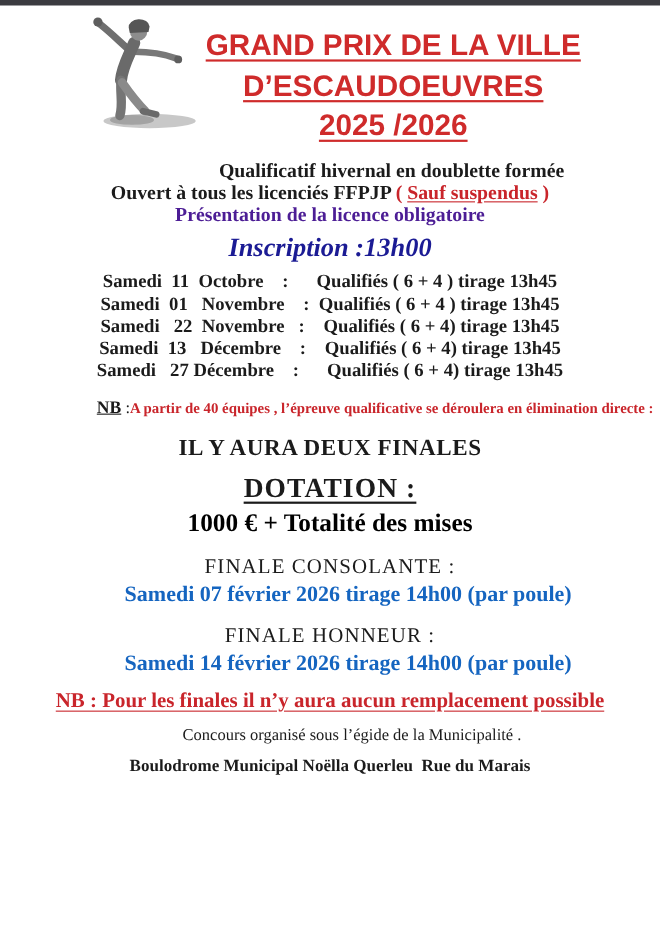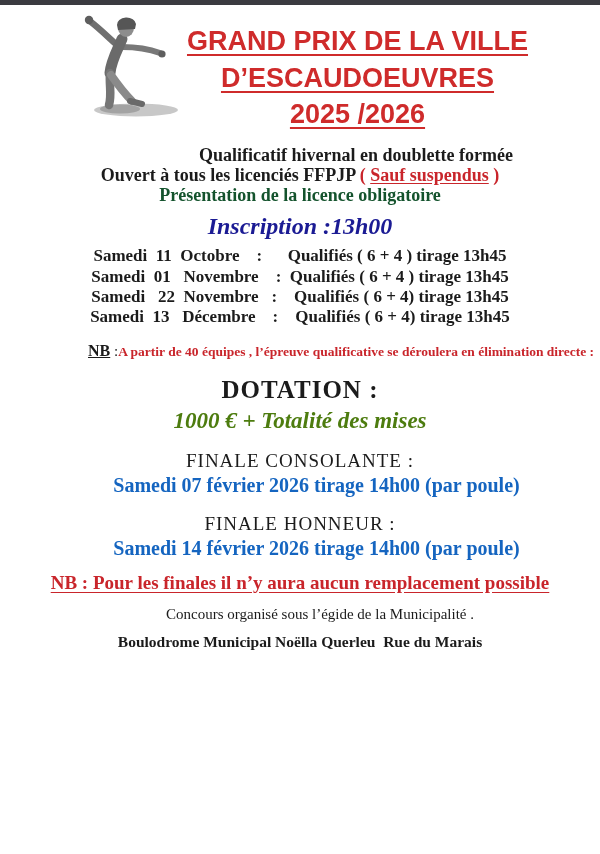--- a/index.html
+++ b/index.html
@@ -31,21 +31,21 @@
   }
   .title-line {
     text-decoration: underline;
     text-decoration-thickness: 2px;
     text-underline-offset: 4px;
   }
 
   
   .intro-line1 { margin-top: 4px; padding-left: 112px; font-size: 18px; font-weight: 700; line-height: 1.12; }
   .intro-line2 { font-size: 18px; font-weight: 700; line-height: 1.12; }
-  .intro-line3 { font-size: 18px; font-weight: 700; color: #14532d; line-height: 1.12; }
+  .intro-line3 { font-size: 18px; font-weight: 700; color: #4c1d95; line-height: 1.12; }
   .red-part { color: #c9252b; }
   .red-underline { text-decoration: underline; text-underline-offset: 2px; }
 
   
   .times-line {
     margin-top: 8px;
     display: flex; justify-content: center; gap: 52px;
     font-size: 24px; font-style: italic; font-weight: 700;
     color: #1b1b94;
   }
@@ -59,23 +59,23 @@
   .nb1-label { font-weight: 700; text-decoration: underline; font-size: 16px; }
   .nb1-red { color: #c9252b; font-weight: 700; font-size: 13.5px; }
   .nb1-line2 { padding-left: 100px; font-weight: 700; font-size: 15.5px; margin-top: 2px; }
 
   
   .finales { margin-top: 16px; font-size: 21px; font-weight: 700; line-height: 1.12; letter-spacing: .5px; }
 
   
   .dotation-title {
     margin-top: 12px; font-size: 25px; font-weight: 700; letter-spacing: 1px;
-    text-underline-offset: 4px;
+    text-decoration: underline; text-underline-offset: 4px;
   }
-  .dotation-amount { margin-top: 4px; font-size: 23px; font-weight: 700; color: #4d7c0f; font-style: italic; }
+  .dotation-amount { margin-top: 4px; font-size: 23px; font-weight: 700; color: #000000; }
 
   
   .finale-title { margin-top: 16px; font-size: 19px; letter-spacing: 1px; }
   .finale-date { margin-top: 2px; font-size: 20px; font-weight: 700; color: #1565c0; padding-left: 33px; }
 
   
   .nb2 {
     margin-top: 12px; font-size: 19px; font-weight: 700; color: #c9252b;
     text-decoration: underline; text-underline-offset: 3px;
   }
@@ -129,27 +129,29 @@
 
 <div class="times-line">
   <span>Inscription :13h00</span>
 </div>
 
 <div class="schedule">
   <div class="schedule-row">Samedi  11  Octobre    :      Qualifiés ( 6 + 4 ) tirage 13h45</div>
   <div class="schedule-row">Samedi  01   Novembre    :  Qualifiés ( 6 + 4 ) tirage 13h45</div>
   <div class="schedule-row">Samedi   22  Novembre   :    Qualifiés ( 6 + 4) tirage 13h45</div>
   <div class="schedule-row">Samedi  13   Décembre    :    Qualifiés ( 6 + 4) tirage 13h45</div>
+  <div class="schedule-row">Samedi   27 Décembre    :      Qualifiés ( 6 + 4) tirage 13h45</div>
 </div>
 
 <div class="nb1">
   <span class="nb1-label">NB</span><span> :</span><span class="nb1-red">A partir de 40 équipes , l’épreuve qualificative se déroulera en élimination directe :</span>
 </div>
 
 <div class="finales center">
+  <div>IL Y AURA DEUX FINALES</div>
 </div>
 
 <div class="dotation-title center">DOTATION :</div>
 <div class="dotation-amount center">1000 € + Totalité des mises</div>
 
 <div class="finale-title center">FINALE  CONSOLANTE :</div>
 <div class="finale-date center">Samedi 07 février 2026 tirage 14h00 (par poule)</div>
 
 <div class="finale-title center">FINALE HONNEUR :</div>
 <div class="finale-date center">Samedi 14 février 2026 tirage 14h00 (par poule)</div>

